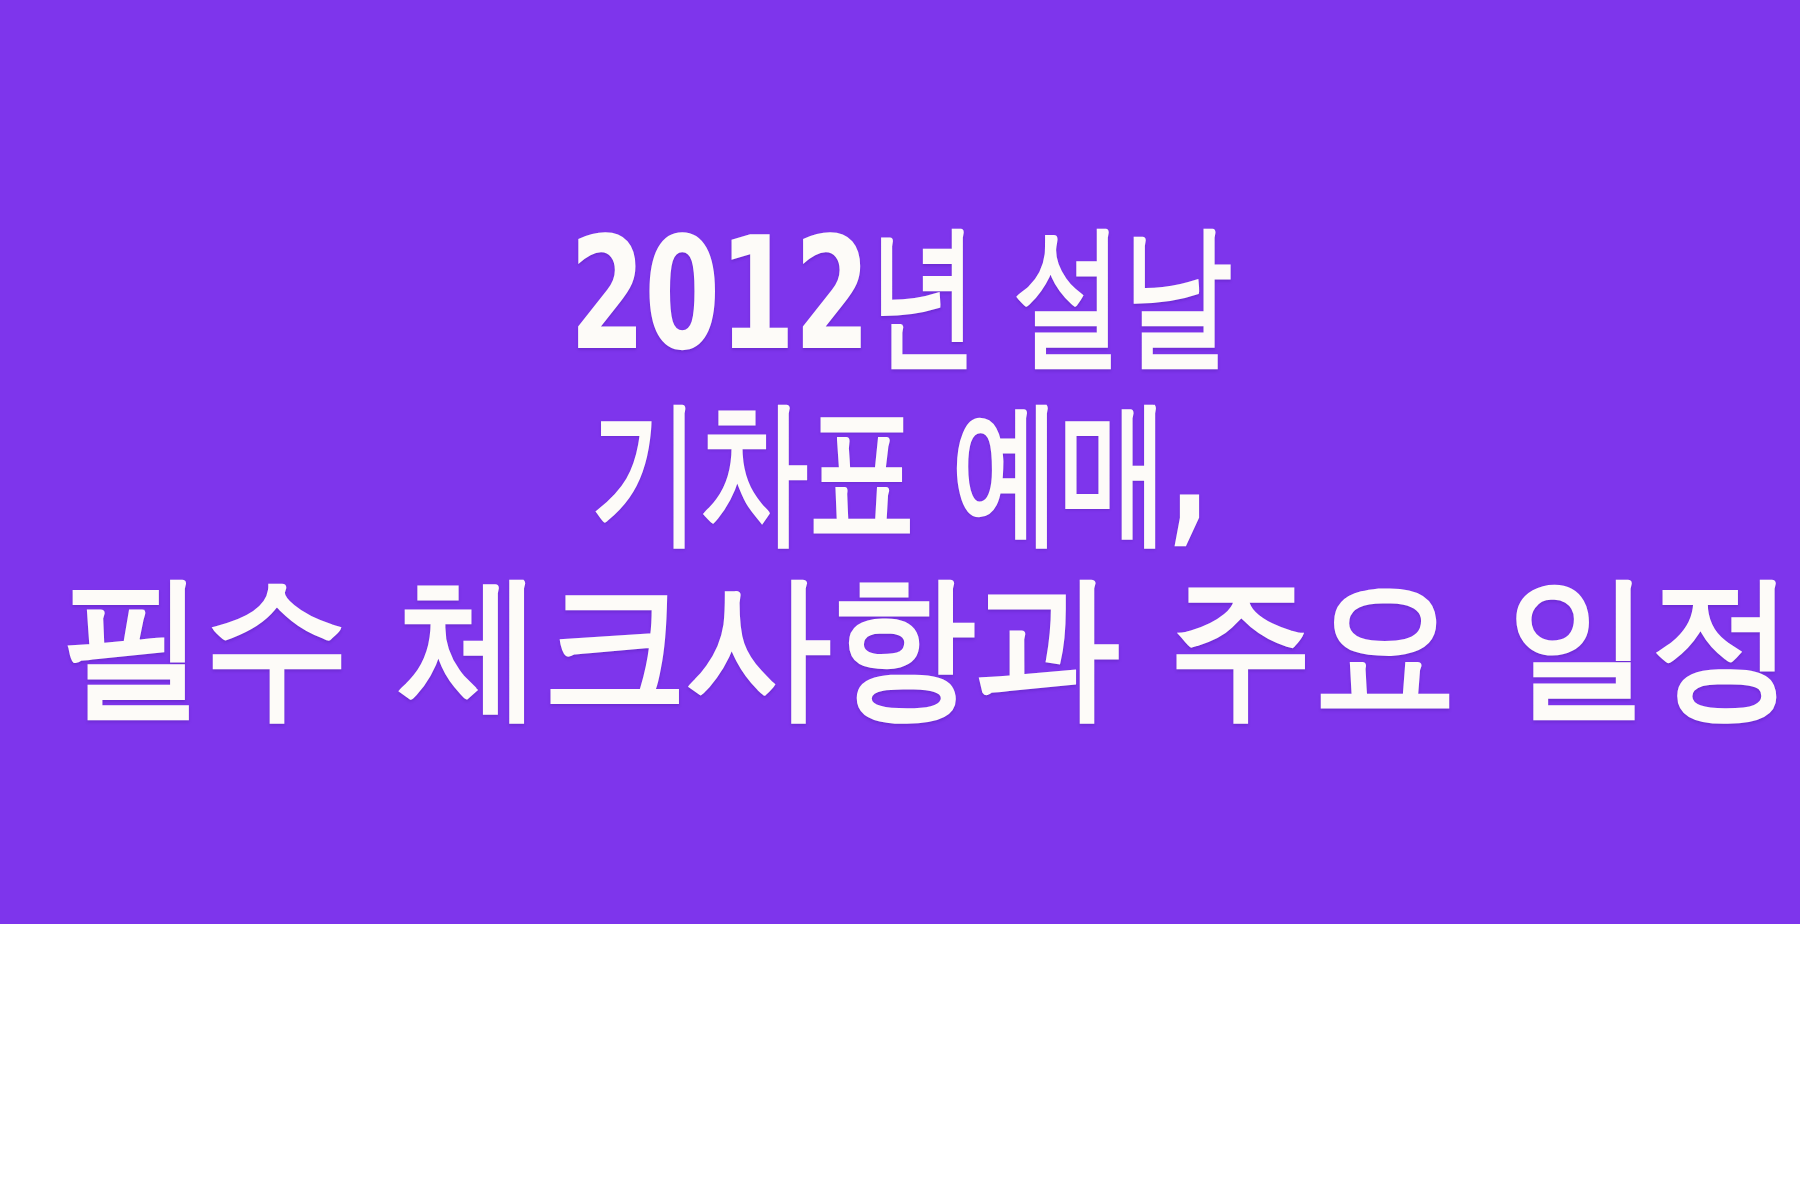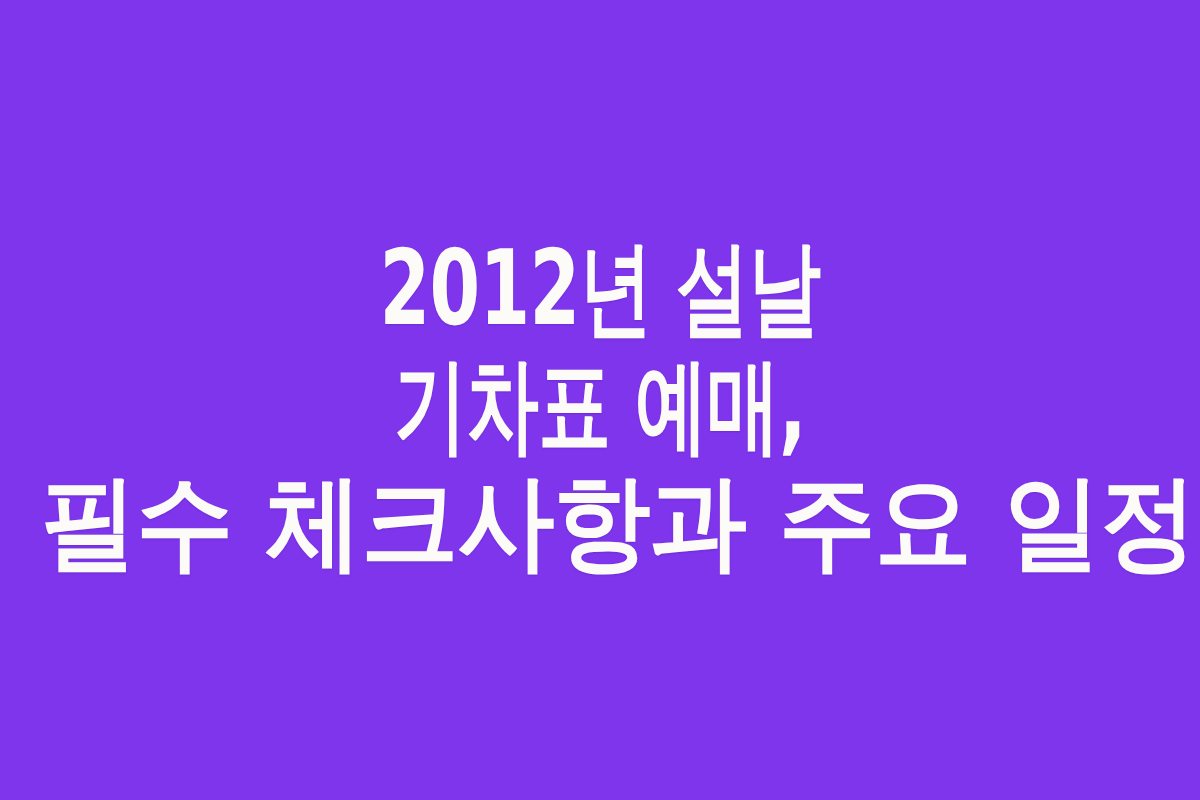--- a/index.html
+++ b/index.html
@@ -11,21 +11,21 @@
   body {
     width: 1200px;
     height: 800px;
     overflow: hidden;
     font-family: "DejaVu Sans", "Liberation Sans", sans-serif;
   }
 
   #banner {
     position: relative;
     width: 1200px;
-    height: 800px;
+    height: 616px;
     box-sizing: border-box;
     display: flex;
     align-items: center;
     justify-content: center;
     background: #7E35EC;
   }
 
   #title-block {
     width: 1200px;
     text-align: center;

